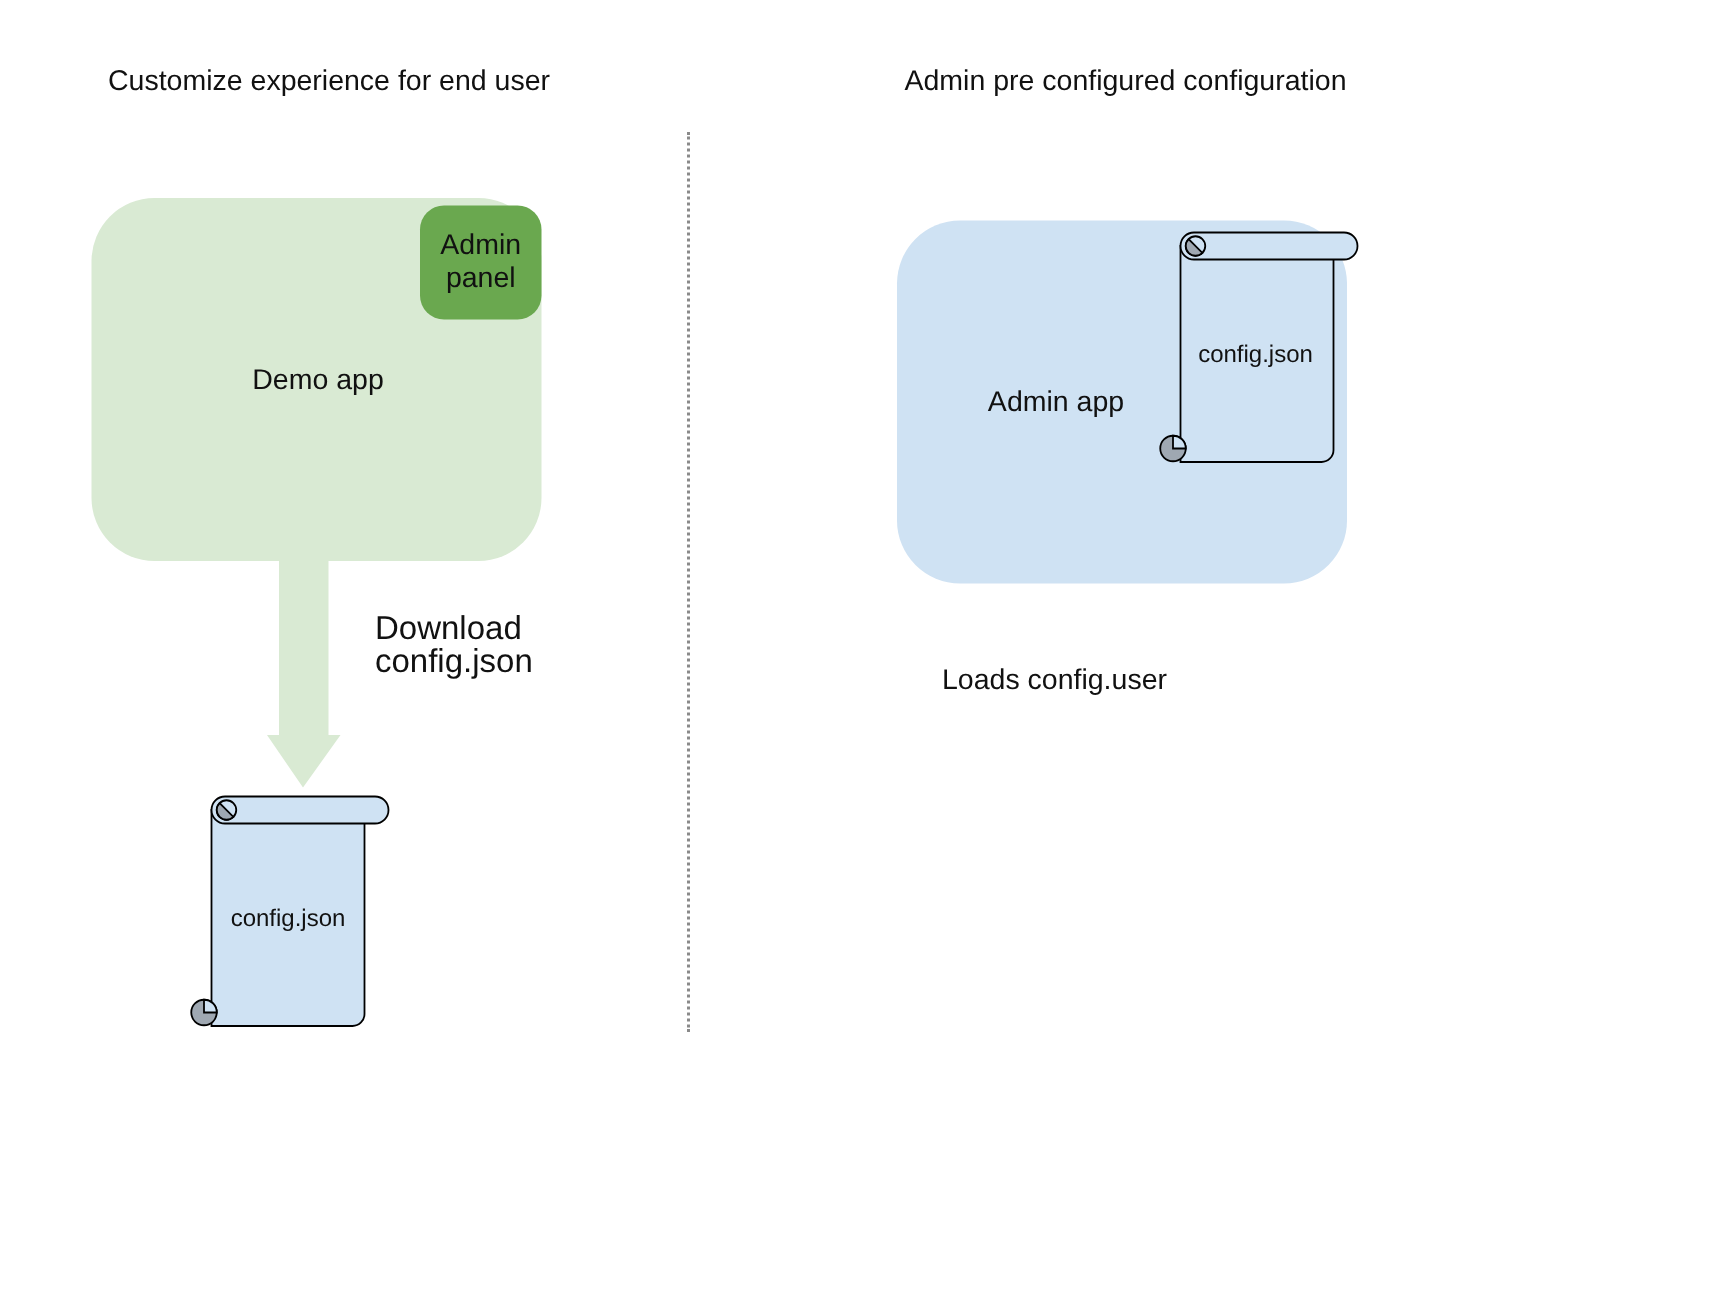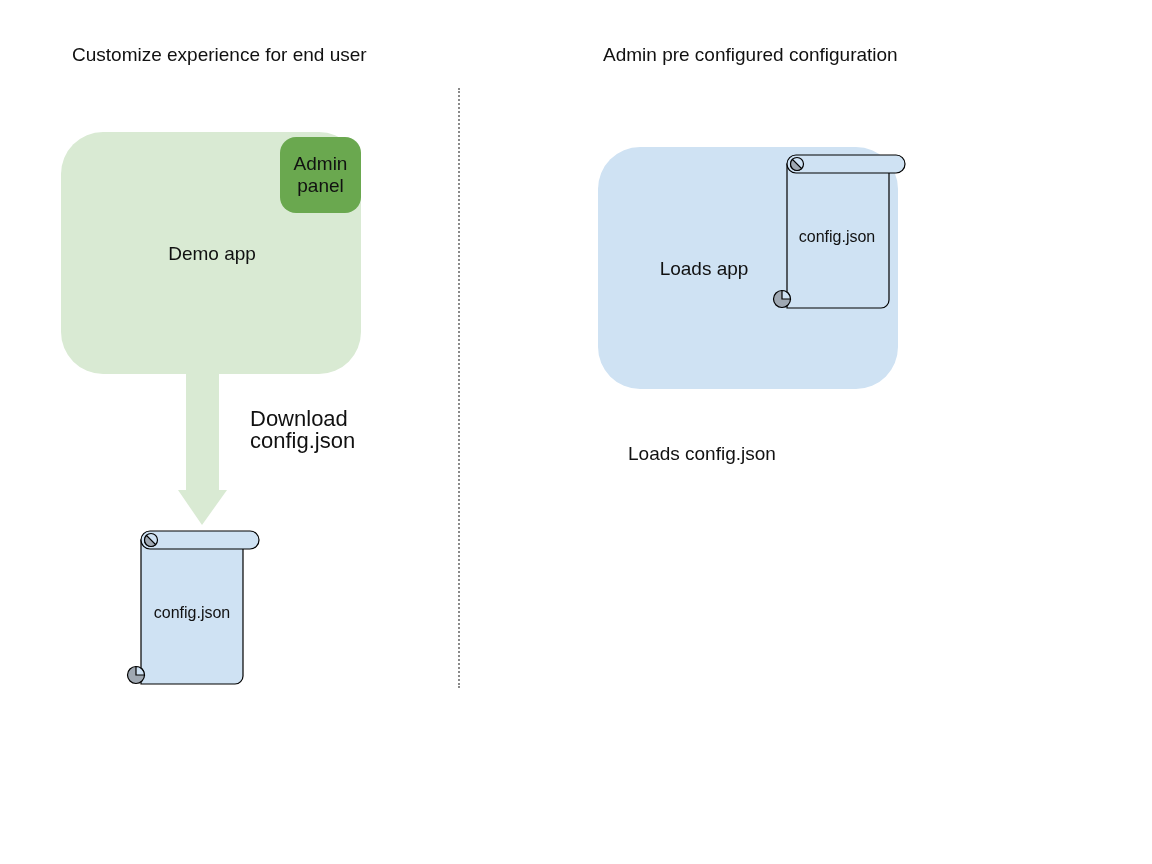--- a/index.html
+++ b/index.html
@@ -112,22 +112,22 @@
   </svg>
   <div class="multiline-label" style="left:250px; top:408px">Download
 config.json</div>
 
   <svg class="shape" style="left:126px; top:526px" width="140" height="170">
     <use href="#scroll-shape"></use>
   </svg>
   <div class="scroll-label" style="left:192px; top:613px">config.json</div>
 
   <div class="app-box blue" style="left:598px; top:147px"></div>
-  <div class="box-label" style="left:704px; top:269px">Loads app</div>
+  <div class="box-label" style="left:704px; top:269px">Admin app</div>
 
   <svg class="shape" style="left:772px; top:150px" width="140" height="170">
     <use href="#scroll-shape"></use>
   </svg>
   <div class="scroll-label" style="left:837px; top:237px">config.json</div>
 
-  <div class="title" style="left:628px; top:443px">Loads config.json</div>
+  <div class="title" style="left:628px; top:443px">Loads config.user</div>
 
 </div>
 
 </body></html>

